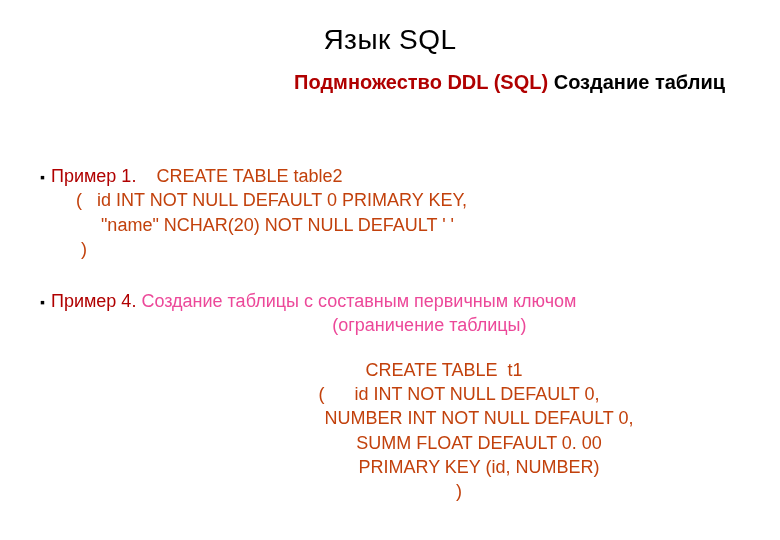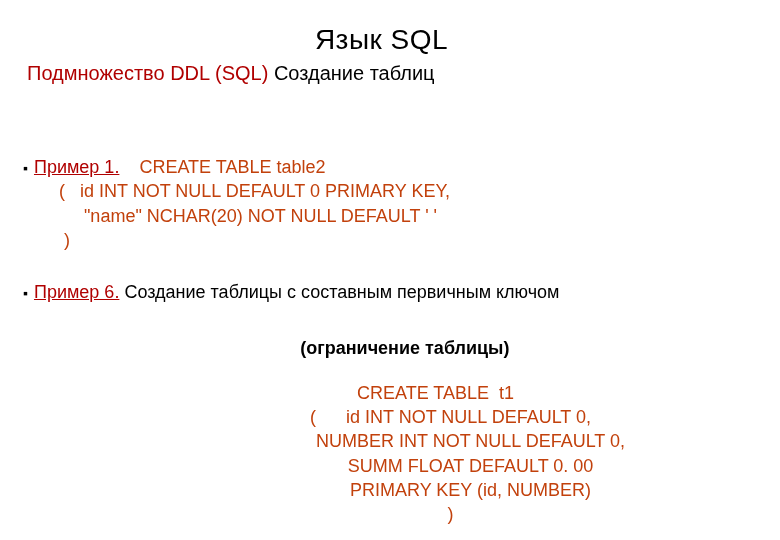--- a/index.html
+++ b/index.html
@@ -8,60 +8,61 @@
     width: 780px;
     height: 540px;
     background: #ffffff;
     font-family: Verdana, Arial, sans-serif;
     color: #000000;
   }
   .slide {
     width: 780px;
     height: 540px;
     box-sizing: border-box;
-    padding: 24px 40px 0 23px;
+    padding: 24px 40px 0 40px;
     position: relative;
   }
   .title {
     text-align: center;
     font-size: 28px;
     font-weight: normal;
     margin: 0 0 6px 0;
     letter-spacing: 0.5px;
   }
   .subtitle {
-    text-align: left;
+    text-align: right;
     font-size: 20px;
-    margin: 4px;
+    margin: 15px;
     color: #000000;
+    font-weight: bold;
   }
   .subtitle .red { color: #b00000; }
   .content {
     margin-top: 70px;
     font-size: 18px;
     line-height: 1.35;
   }
   .bullet-row {
     display: flex;
     align-items: flex-start;
   }
   .bullet-dot {
     font-size: 14px;
     line-height: 26px;
     margin-right: 6px;
     color: #000;
   }
-  .label { color: #b00000; text-decoration: underline; }
+  .label { color: #b00000; }
   .code-block {
     white-space: pre;
     font-size: 18px;
     line-height: 1.35;
     color: #c2410c;
   }
-  .ex2-desc { color: #000000; margin-top: 32px; }
+  .ex2-desc { color: #ec4899; }
   .mt-gap { margin-top: 28px; }
   .indent2 { margin-left: 108px; text-align: center; }
 </style>
 </head>
 <body>
 
 <div class="slide">
 
   <h1 class="title">Язык SQL</h1>
 
@@ -77,22 +78,22 @@
         <span class="label">Пример 1.</span><span>&nbsp;&nbsp;&nbsp;&nbsp;</span><span class="code-block">CREATE TABLE table2
      (   id INT NOT NULL DEFAULT 0 PRIMARY KEY,
           "name" NCHAR(20) NOT NULL DEFAULT ' '
       )</span>
       </div>
     </div>
 
     <div class="bullet-row mt-gap">
       <span class="bullet-dot">▪</span>
       <div>
-        <span class="label">Пример 6.</span><span class="ex2-desc"> Создание таблицы с составным первичным ключом</span>
-        <div class="ex2-desc" style="text-align:right;padding-right:50px;font-weight:bold;">(ограничение таблицы)</div>
+        <span class="label">Пример 4.</span><span class="ex2-desc"> Создание таблицы с составным первичным ключом</span>
+        <div class="ex2-desc" style="text-align:right;padding-right:50px;">(ограничение таблицы)</div>
       </div>
     </div>
 
     <div class="code-block indent2" style="margin-top:20px;">CREATE TABLE  t1
       (      id INT NOT NULL DEFAULT 0,
               NUMBER INT NOT NULL DEFAULT 0,
               SUMM FLOAT DEFAULT 0. 00
               PRIMARY KEY (id, NUMBER)
       )</div>
 

